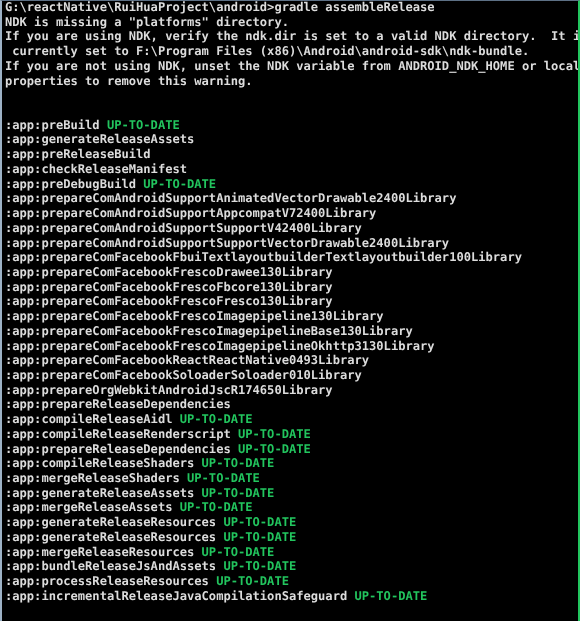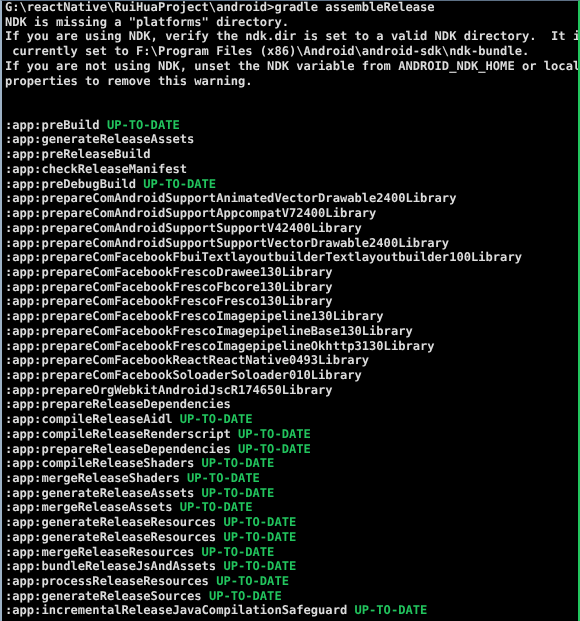--- a/index.html
+++ b/index.html
@@ -89,16 +89,15 @@
       <div class="console-line"><span class="tok-text">:app:prepareReleaseDependencies</span><span class="tok-text"> </span><span class="tok-uptodate">UP-TO-DATE</span></div>
       <div class="console-line"><span class="tok-text">:app:compileReleaseShaders</span><span class="tok-text"> </span><span class="tok-uptodate">UP-TO-DATE</span></div>
       <div class="console-line"><span class="tok-text">:app:mergeReleaseShaders</span><span class="tok-text"> </span><span class="tok-uptodate">UP-TO-DATE</span></div>
       <div class="console-line"><span class="tok-text">:app:generateReleaseAssets</span><span class="tok-text"> </span><span class="tok-uptodate">UP-TO-DATE</span></div>
       <div class="console-line"><span class="tok-text">:app:mergeReleaseAssets</span><span class="tok-text"> </span><span class="tok-uptodate">UP-TO-DATE</span></div>
       <div class="console-line"><span class="tok-text">:app:generateReleaseResources</span><span class="tok-text"> </span><span class="tok-uptodate">UP-TO-DATE</span></div>
       <div class="console-line"><span class="tok-text">:app:generateReleaseResources</span><span class="tok-text"> </span><span class="tok-uptodate">UP-TO-DATE</span></div>
       <div class="console-line"><span class="tok-text">:app:mergeReleaseResources</span><span class="tok-text"> </span><span class="tok-uptodate">UP-TO-DATE</span></div>
       <div class="console-line"><span class="tok-text">:app:bundleReleaseJsAndAssets</span><span class="tok-text"> </span><span class="tok-uptodate">UP-TO-DATE</span></div>
       <div class="console-line"><span class="tok-text">:app:processReleaseResources</span><span class="tok-text"> </span><span class="tok-uptodate">UP-TO-DATE</span></div>
-      <div class="console-line"><span class="tok-text">:app:generateReleaseSources</span><span class="tok-text"> </span><span class="tok-uptodate">UP-TO-DATE</span></div>
       <div class="console-line"><span class="tok-text">:app:incrementalReleaseJavaCompilationSafeguard</span><span class="tok-text"> </span><span class="tok-uptodate">UP-TO-DATE</span></div>
     </div>
 </div>
 
 </body></html>

